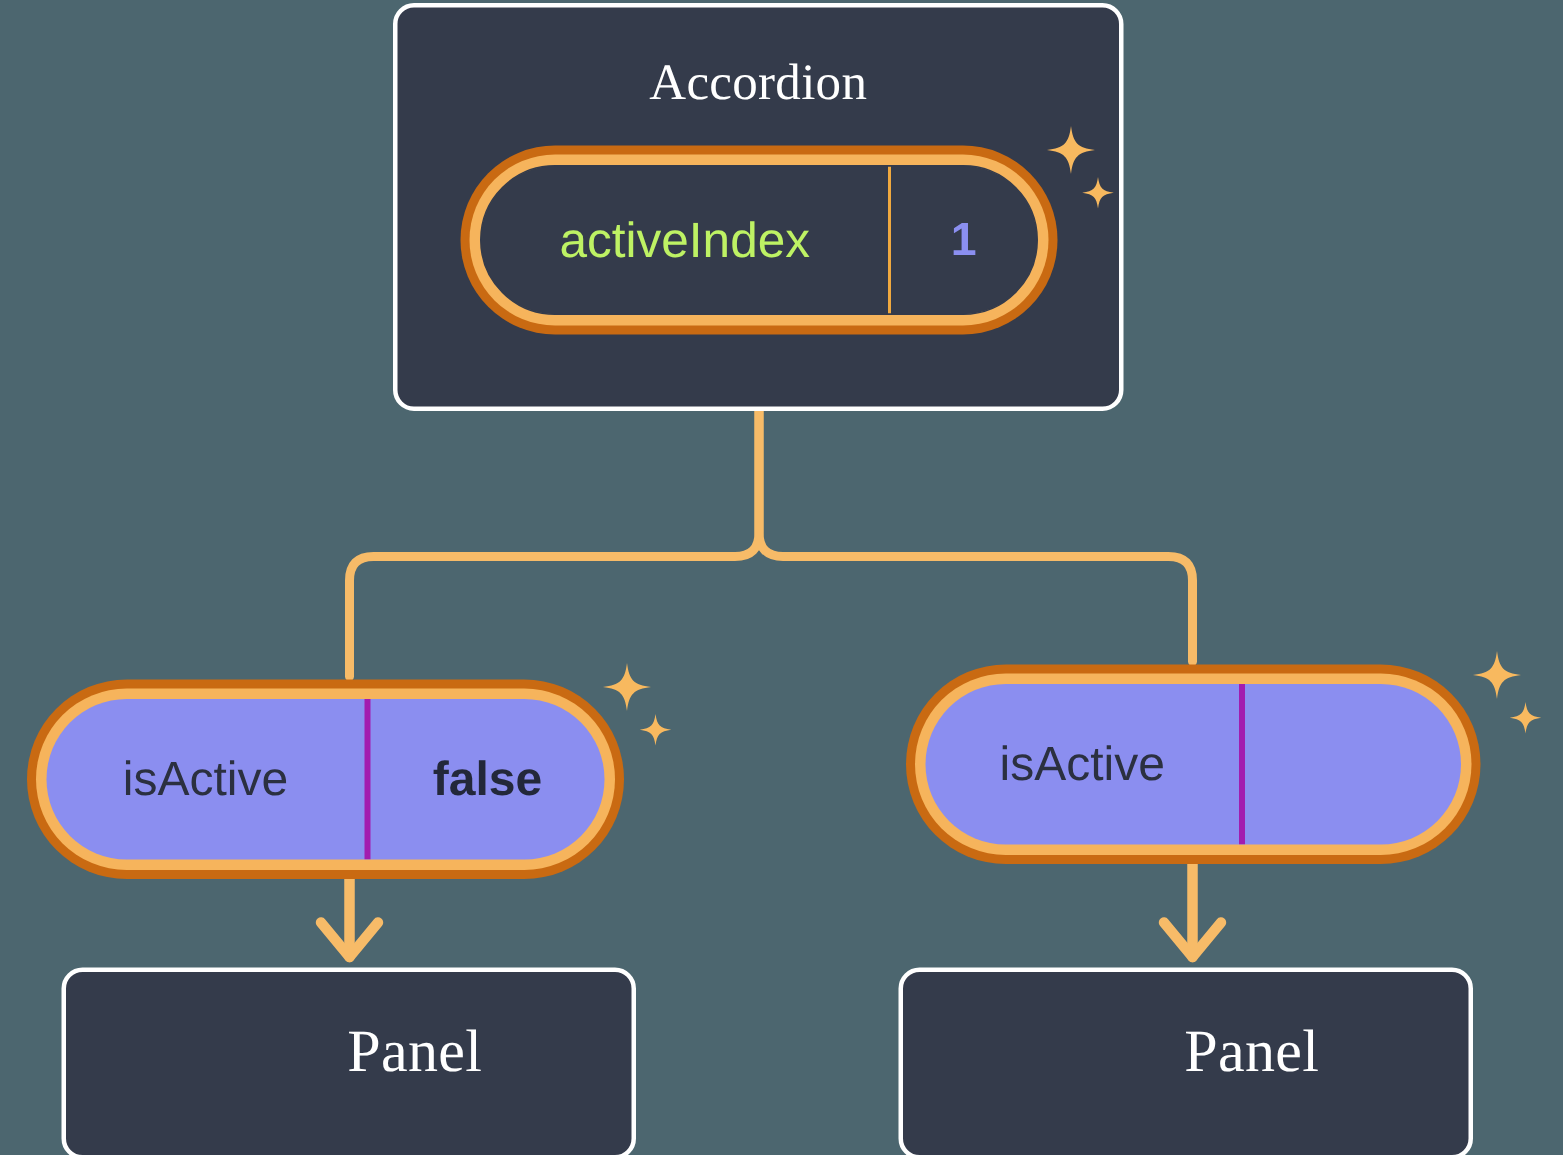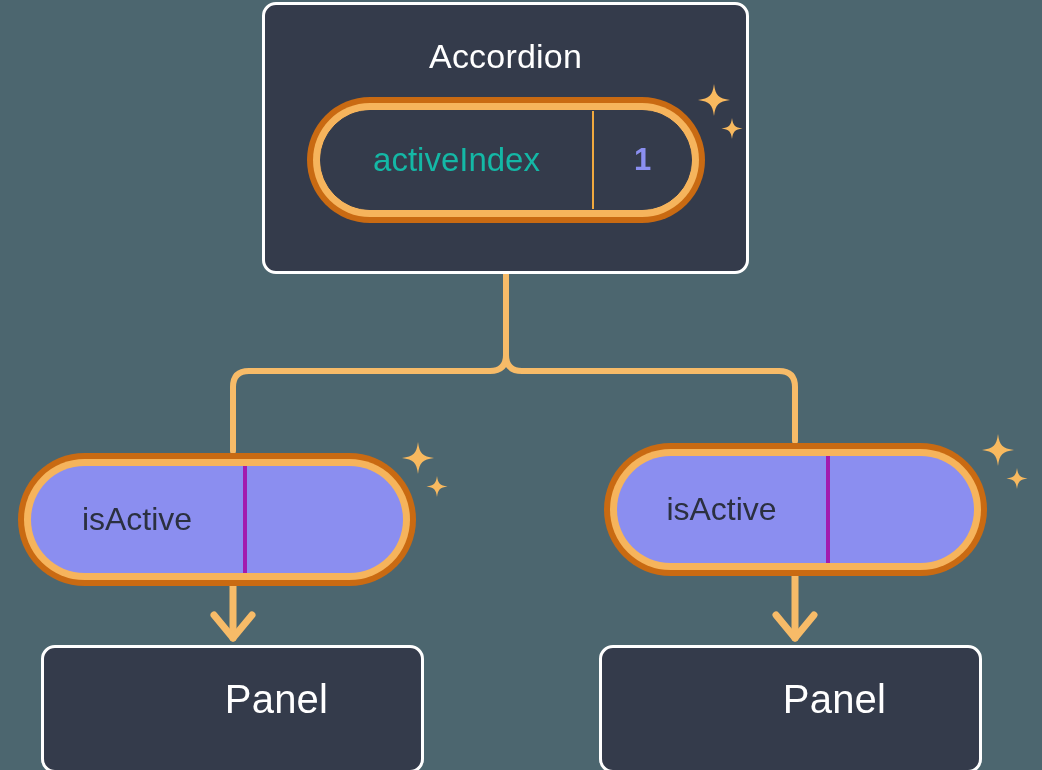--- a/index.html
+++ b/index.html
@@ -41,20 +41,21 @@
   .comp-title {
     position: absolute;
     left: 0;
     width: 100%;
     text-align: center;
     color: #ffffff;
     font-size: 34px;
     font-weight: 400;
     letter-spacing: .2px;
     white-space: nowrap;
+    font-family: Liberation Serif, serif;
   }
   #accordion-box { left: 262px; top: 2px; width: 487px; height: 272px; }
   #accordion-box .comp-title { top: 32px; }
 
   #panel-left-box  { left: 41px;  top: 645px; width: 383px; height: 128px; }
   #panel-right-box { left: 599px; top: 645px; width: 383px; height: 128px; }
   #panel-left-box .comp-title,
   #panel-right-box .comp-title { top: 29px; font-size: 40px; margin-left: 44px; }
 
   
@@ -88,21 +89,21 @@
     justify-content: center;
     white-space: nowrap;
     box-sizing: border-box;
   }
 
   
   #pill-accordion { left: 307px; top: 97px; width: 398px; height: 126px; }
   #pill-accordion .pill-inner { background: #343b4b; border: 1px solid #343b4b; }
   #pill-accordion .pill-key {
     flex: 0 0 273px;
-    color: #14b8a6;
+    color: #bef264;
     font-size: 33px;
     border-right: 2px solid #f0a93f;
   }
   #pill-accordion .pill-val {
     flex: 1;
     color: #8b8ff0;
     font-size: 31px;
     font-weight: 700;
   }
 
@@ -168,20 +169,21 @@
 
   <svg class="sparkle-group" id="sparkle-accordion" viewBox="0 0 60 70" xmlns="http://www.w3.org/2000/svg">
     <path fill="#f8b95f" d="M24 2 C25.5 13.5 28.5 16.5 40 18 C28.5 19.5 25.5 22.5 24 34 C22.5 22.5 19.5 19.5 8 18 C19.5 16.5 22.5 13.5 24 2 Z"></path>
     <path fill="#f8b95f" d="M42 36 C43 43.5 45 45.5 52.5 46.5 C45 47.5 43 49.5 42 57 C41 49.5 39 47.5 31.5 46.5 C39 45.5 41 43.5 42 36 Z"></path>
   </svg>
 
   <div class="pill pill-state" id="pill-left">
     <div class="pill-mid">
       <div class="pill-inner">
         <div class="pill-key">isActive</div>
+        <div class="pill-val">false</div>
       </div>
     </div>
   </div>
 
   <svg class="sparkle-group" id="sparkle-left" viewBox="0 0 60 70" xmlns="http://www.w3.org/2000/svg">
     <path fill="#f8b95f" d="M22 2 C23.5 13.5 26.5 16.5 38 18 C26.5 19.5 23.5 22.5 22 34 C20.5 22.5 17.5 19.5 6 18 C17.5 16.5 20.5 13.5 22 2 Z"></path>
     <path fill="#f8b95f" d="M41 36 C42 43.5 44 45.5 51.5 46.5 C44 47.5 42 49.5 41 57 C40 49.5 38 47.5 30.5 46.5 C38 45.5 40 43.5 41 36 Z"></path>
   </svg>
 
   <div class="pill pill-state" id="pill-right">

